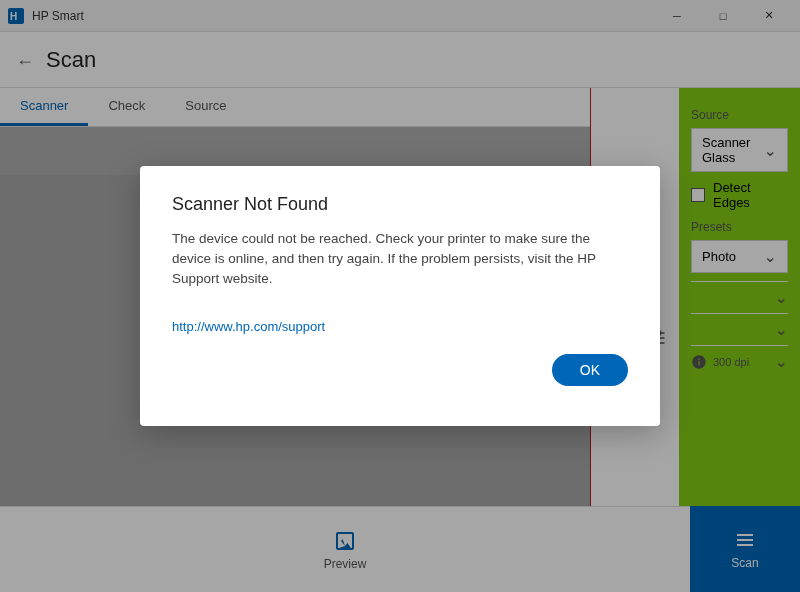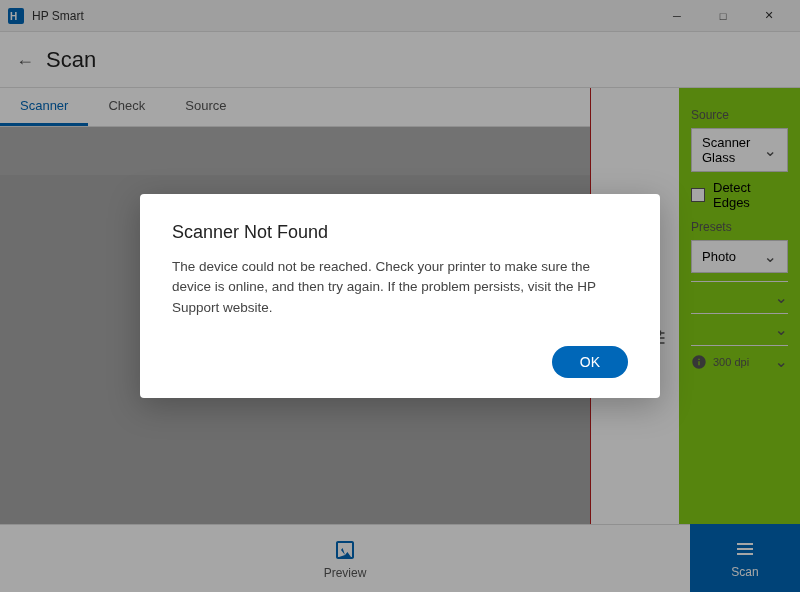--- a/index.html
+++ b/index.html
@@ -206,21 +206,21 @@
       font-size: 12px;
       color: #555;
     }
 
     
     .bottom-bar {
       position: absolute;
       bottom: 0;
       left: 0;
       right: 0;
-      height: 68px;
+      height: 86px;
       display: flex;
       z-index: 1;
       margin-top: 28px;
     }
     .bottom-preview {
       flex: 1;
       background: white;
       border-top: 1px solid #ddd;
       display: flex;
       flex-direction: column;
@@ -251,21 +251,21 @@
       top: 0; left: 0; right: 0; bottom: 0;
       background: rgba(0,0,0,0.35);
       display: flex;
       align-items: center;
       justify-content: center;
       z-index: 100;
     }
     .dialog {
       background: white;
       border-radius: 4px;
-      padding: 28px 32px 20px 32px;
+      padding: 28px 32px 40px 32px;
       width: 520px;
       max-width: 90%;
       box-shadow: 0 8px 32px rgba(0,0,0,0.25);
     }
     .dialog-title {
       font-size: 18px;
       font-weight: 500;
       color: #222;
       margin-bottom: 14px;
     }
@@ -404,17 +404,18 @@
       <path d="M4 6h16v2H4zm0 10h16v2H4zm0-5h16v2H4z"></path>
     </svg>
     <span class="bottom-label">Scan</span>
   </div>
 </div>
 
 <div class="dialog-overlay">
   <div class="dialog">
     <div class="dialog-title">Scanner Not Found</div>
     <div class="dialog-body">The device could not be reached. Check your printer to make sure the device is online, and then try again. If the problem persists, visit the HP Support website.</div>
+    <a class="dialog-link" href="#">http://www.hp.com/support</a>
     <div class="dialog-footer">
       <button class="ok-btn">OK</button>
     </div>
   </div>
 </div>
 
 </body></html>

